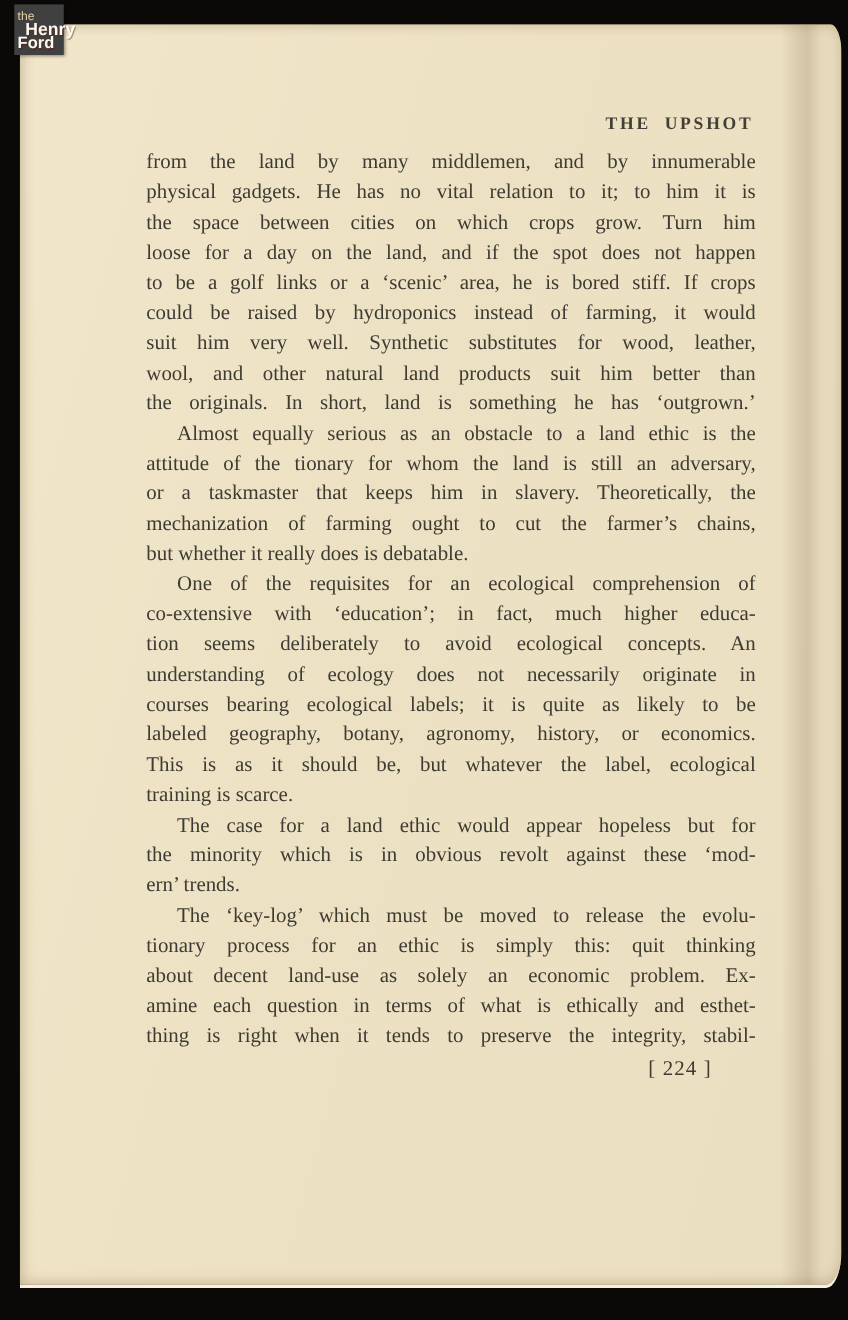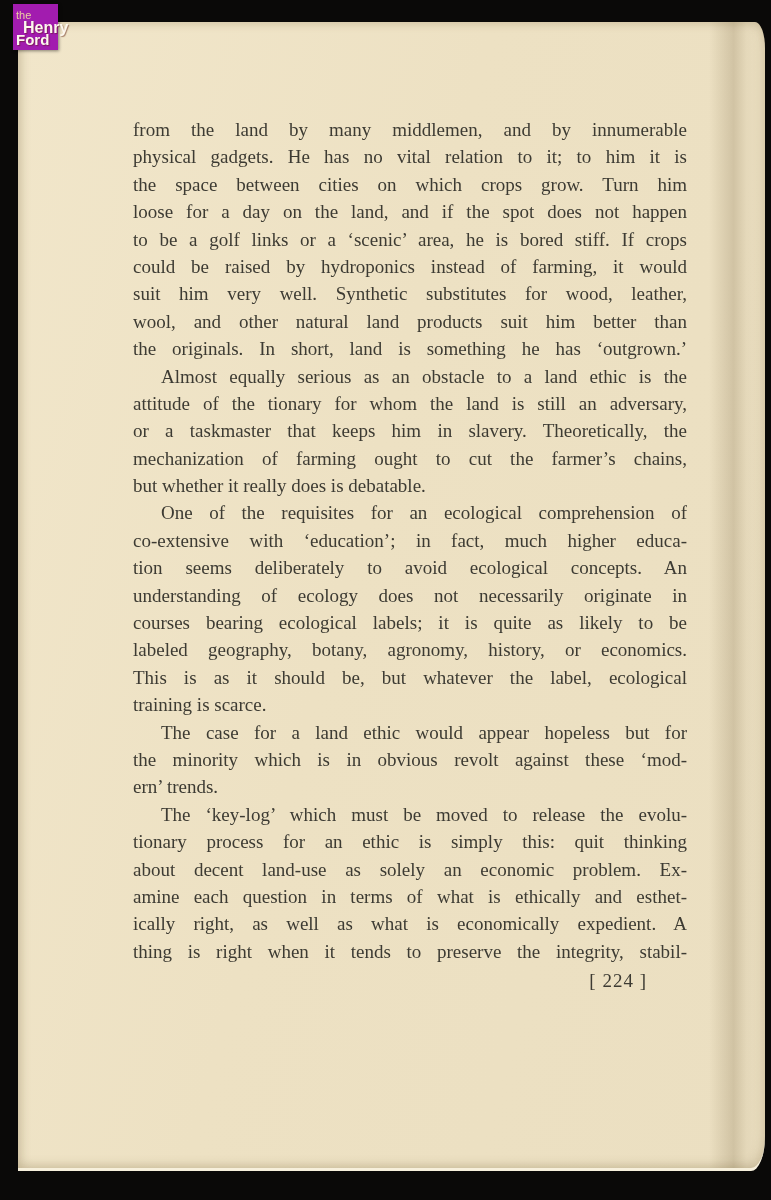--- a/index.html
+++ b/index.html
@@ -15,21 +15,21 @@
       linear-gradient(90deg, rgba(0,0,0,0) 0 92.5%, rgba(112,92,56,.22) 95.8%, rgba(112,92,56,.06) 97.5%, rgba(0,0,0,0) 100%),
       linear-gradient(105deg,#f1e6ca 0%,#ede1c3 45%,#ebdfc1 100%);
     box-shadow: inset 4px 2px 10px rgba(120,100,60,.22), inset -3px -4px 10px rgba(120,100,60,.18);
     border-bottom:3px solid #f7f0dc;
     border-top-right-radius:10px 26px;
     border-bottom-right-radius:14px 34px;
   }
   
   .logo{
     position:absolute;left:13px;top:4px;width:45px;height:46px;
-    background:#a21caf;
+    background:#404040;
     font-family:"Liberation Sans", sans-serif;
     box-shadow:1px 1px 3px rgba(0,0,0,.45);
   }
   .logo span{position:absolute;white-space:nowrap;line-height:1;}
   .logo .l-the  {left:3px; top:6px;  font-size:11px; color:#ebcfa2;}
   .logo .l-henry{left:10px;top:16px; font-size:16px; font-weight:bold; color:#fdf8ee; text-shadow:1px 1px 1px rgba(90,25,10,.5);}
   .logo .l-ford {left:3px; top:28px; font-size:15px; font-weight:bold; color:#fdf8ee; text-shadow:1px 1px 1px rgba(90,25,10,.5);}
   
   .content{
     position:absolute;left:115px;top:82px;width:554px;
@@ -57,20 +57,21 @@
     font-size:19px;color:#3d3b33;letter-spacing:1px;
   }
 </style>
 </head>
 <body>
 
 <div class="stage">
 
   <div class="page">
     <div class="content">
+      <div class="running-head">THE UPSHOT</div>
 
       <div class="paragraphs">
           <div class="line">from the land by many middlemen, and by innumerable</div>
           <div class="line">physical gadgets. He has no vital relation to it; to him it is</div>
           <div class="line">the space between cities on which crops grow. Turn him</div>
           <div class="line">loose for a day on the land, and if the spot does not happen</div>
           <div class="line">to be a golf links or a ‘scenic’ area, he is bored stiff. If crops</div>
           <div class="line">could be raised by hydroponics instead of farming, it would</div>
           <div class="line">suit him very well. Synthetic substitutes for wood, leather,</div>
           <div class="line">wool, and other natural land products suit him better than</div>
@@ -88,21 +89,20 @@
           <div class="line">labeled geography, botany, agronomy, history, or economics.</div>
           <div class="line">This is as it should be, but whatever the label, ecological</div>
           <div class="line ragged">training is scarce.</div>
           <div class="line indent">The case for a land ethic would appear hopeless but for</div>
           <div class="line">the minority which is in obvious revolt against these ‘mod-</div>
           <div class="line ragged">ern’ trends.</div>
           <div class="line indent">The ‘key-log’ which must be moved to release the evolu-</div>
           <div class="line">tionary process for an ethic is simply this: quit thinking</div>
           <div class="line">about decent land-use as solely an economic problem. Ex-</div>
           <div class="line">amine each question in terms of what is ethically and esthet-</div>
-          <div class="line">ically right, as well as what is economically expedient. A</div>
           <div class="line">thing is right when it tends to preserve the integrity, stabil-</div>
         </div>
 
       <div class="folio">[ 224 ]</div>
     </div>
   </div>
 
   <div class="logo">
     <span class="l-the">the</span>
     <span class="l-henry">Henry</span>

